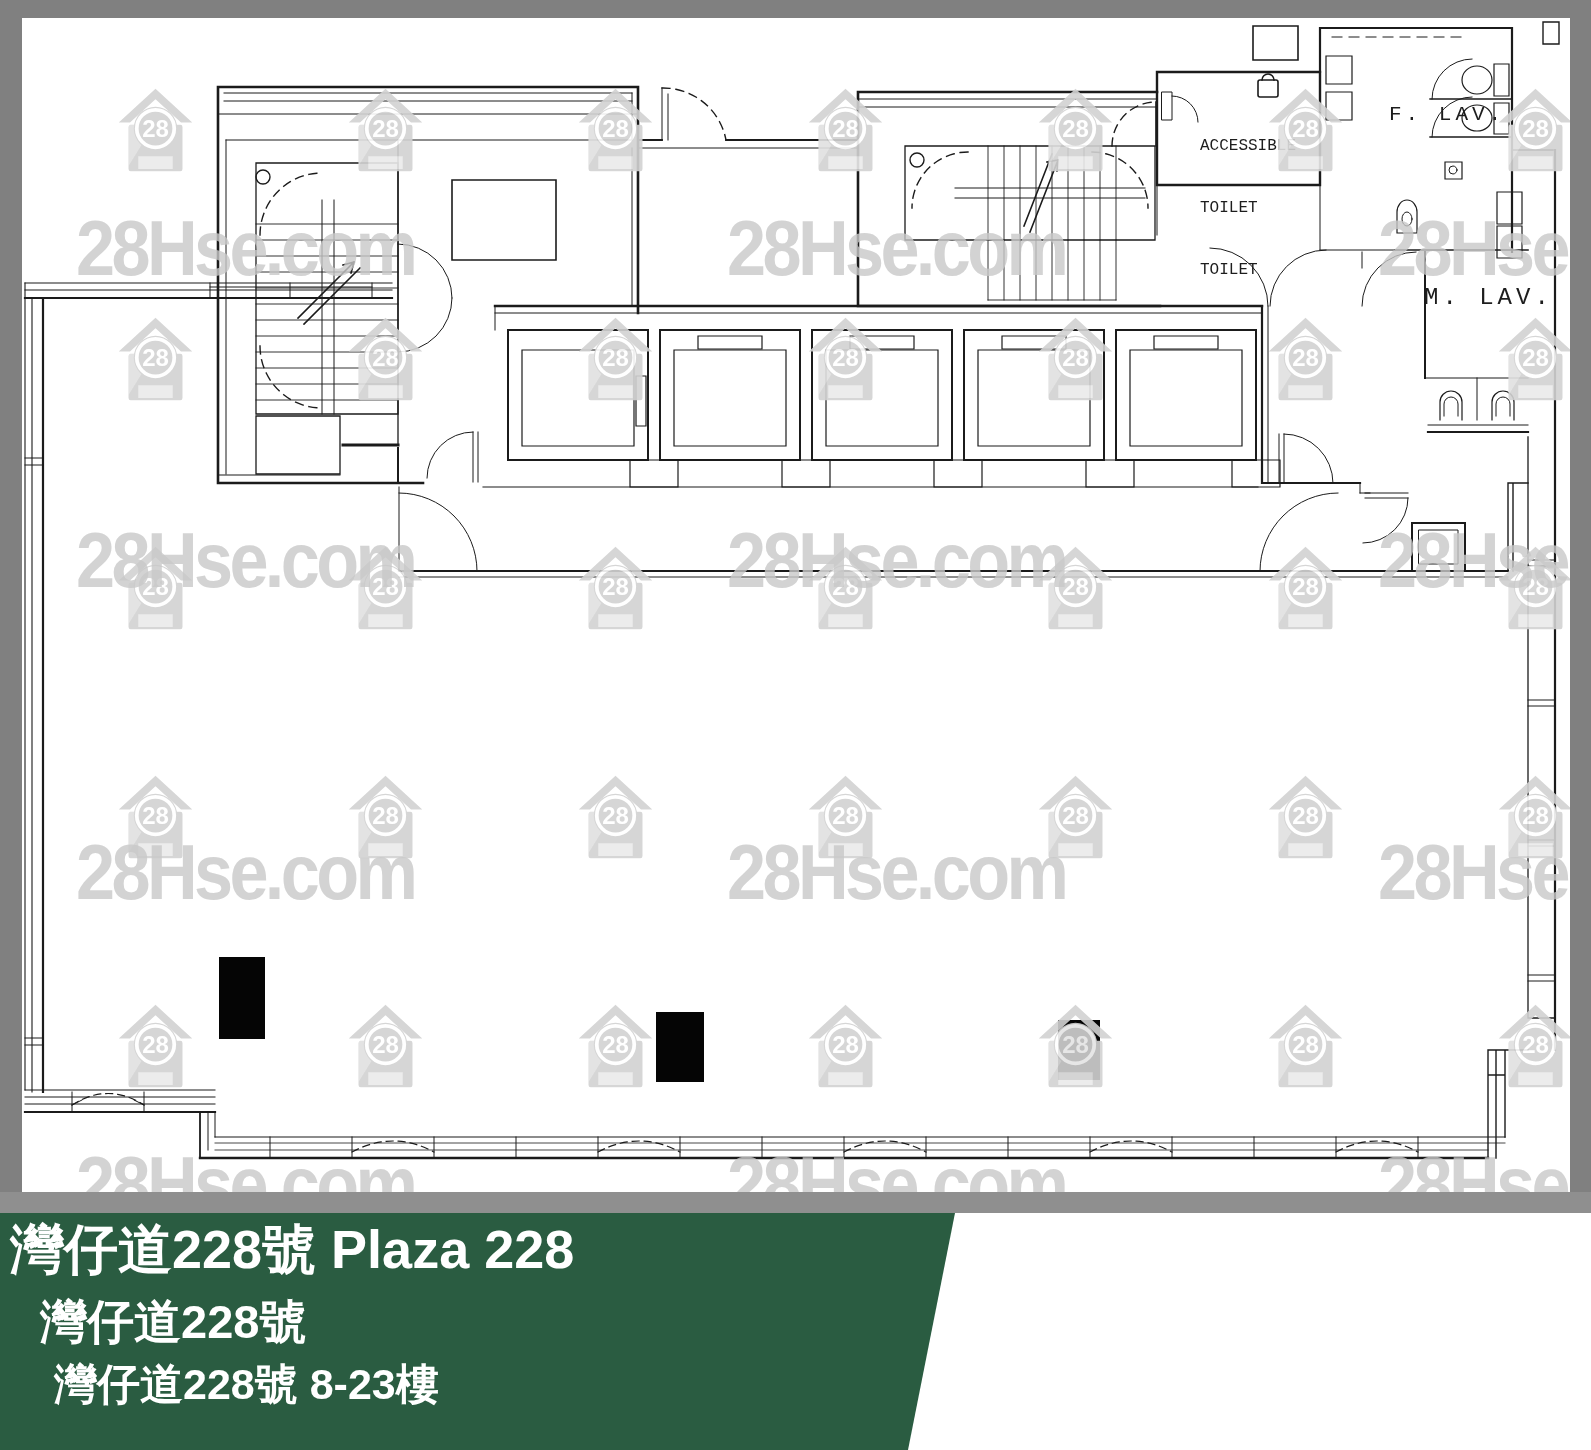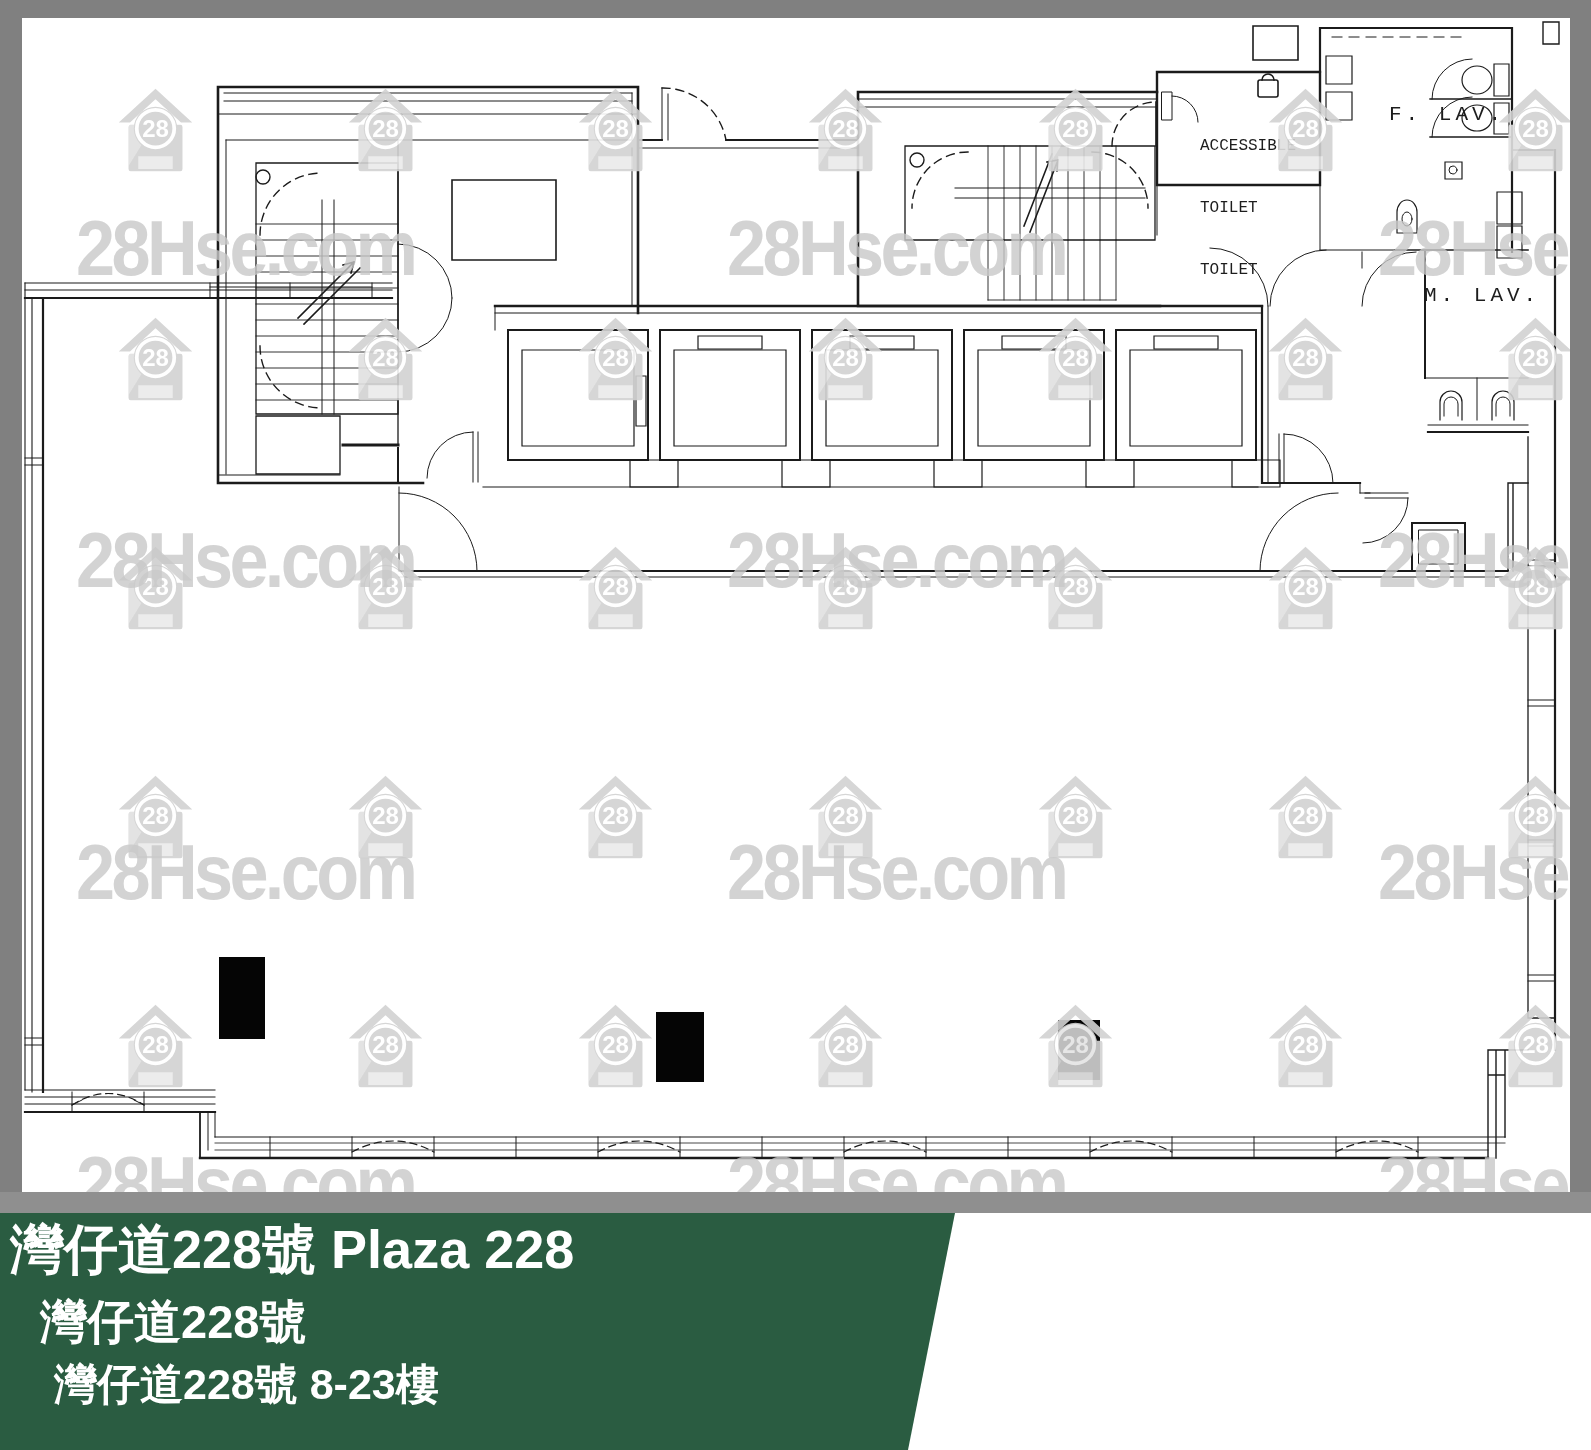--- a/index.html
+++ b/index.html
@@ -15,21 +15,21 @@
   .frame-left{left:0;top:0;width:22px;height:1192px;}
   .frame-right{left:1570px;top:0;width:21px;height:1192px;}
   .frame-bottom{left:0;top:1192px;width:1591px;height:21px;background:#8f8f8f;}
   
   svg.plan{position:absolute;left:0;top:0;width:1591px;height:1450px;}
   svg.plan *{vector-effect:non-scaling-stroke;}
   .plan-label{position:absolute;color:#1d1d1d;font-family:"Liberation Mono",monospace;
               white-space:pre;line-height:1.3;}
   .lbl-aut{left:1200px;top:94px;font-size:16px;letter-spacing:0px;}
   .lbl-flav{left:1341px;top:101px;font-size:21px;letter-spacing:4px;margin-left:48px;}
-  .lbl-mlav{left:1424px;top:282px;font-size:21px;letter-spacing:4px;}
+  .lbl-mlav{left:1424px;top:282px;font-size:24px;letter-spacing:4px;}
   
   .wm-layer{position:absolute;left:15px;top:0;width:1314px;height:1450px;pointer-events:none;padding-left:24px;}
   .wm-house{position:absolute;width:75px;height:87px;color:#d2d2d2;opacity:.9;}
   .wm-text{position:absolute;font-size:78px;font-weight:bold;line-height:78px;
            color:var(--watermark_gray);opacity:.8;letter-spacing:-4px;
            transform:scaleX(.9);transform-origin:0 0;white-space:nowrap;}
   
   .banner-area{position:absolute;left:0;top:1213px;width:1591px;height:237px;background:#fff;}
   .banner-green{position:absolute;left:0;top:0;width:960px;height:237px;
                 background:var(--banner_green);

